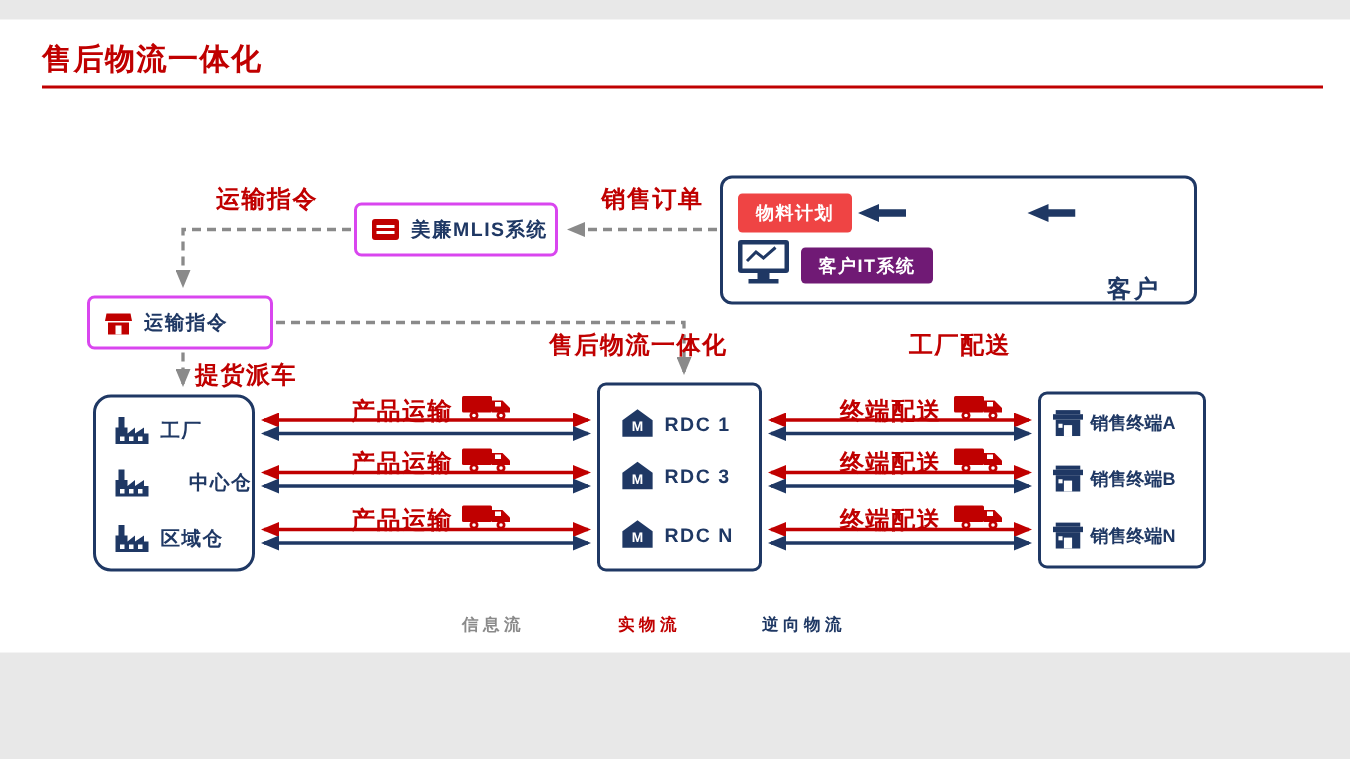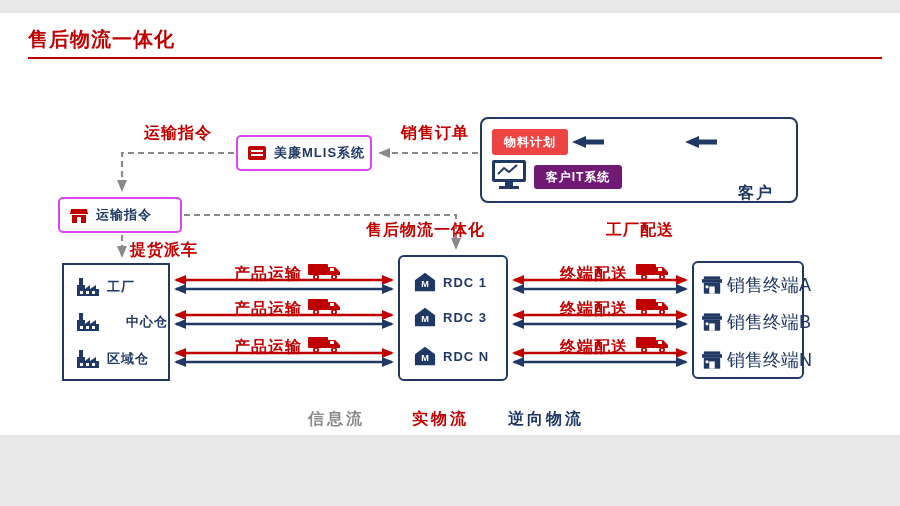--- a/index.html
+++ b/index.html
@@ -25,24 +25,24 @@
     border-radius:3px; letter-spacing:1px;
   }
   .navy-btn {
     position:absolute; background:#701a75; color:#fff; font-size:12px; font-weight:bold;
     display:flex; align-items:center; justify-content:center; border-radius:3px; letter-spacing:1px;
   }
   .customer-label { position:absolute; color:#1F3864; font-size:16px; font-weight:bold; letter-spacing:2px; }
 
   .icon-box-row { display:flex; align-items:center; gap:7px; position:absolute; }
   .box-label { color:#1F3864; font-size:13px; font-weight:bold; letter-spacing:1px; white-space:nowrap; }
-  .box-label-sm { color:#1F3864; font-size:18px; font-weight:normal; white-space:nowrap; }
+  .box-label-sm { color:#1F3864; font-size:12px; font-weight:bold; white-space:nowrap; }
 
   .flow-label { position:absolute; color:#C00000; font-size:16px; font-weight:bold; letter-spacing:1px; white-space:nowrap; }
-  .legend-label { position:absolute; font-size:16px; font-weight:bold; letter-spacing:3px; white-space:nowrap;text-align:center; }
+  .legend-label { position:absolute; font-size:11px; font-weight:bold; letter-spacing:3px; white-space:nowrap;text-align:center; }
 
   .mlis-inner, .platform-inner { display:flex; align-items:center; gap:7px; height:100%; padding-left:9px; box-sizing:border-box; }
   .connector-layer { position:absolute; left:0; top:0; }
   .block-arrow { position:absolute; top:16px; width:34px; height:14px; }
 </style>
 </head>
 <body>
 
 <div class="slide">
 
@@ -122,21 +122,21 @@
     <div class="platform-inner">
       <svg width="20" height="18" viewBox="0 0 20 18">
         <polygon points="2,3 18,3 19,8 1,8" fill="#C00000"></polygon>
         <rect x="3" y="9" width="14" height="8" fill="#C00000"></rect>
         <rect x="8" y="11" width="4" height="6" fill="#ffffff"></rect>
       </svg>
       <span class="box-label">运输指令</span>
     </div>
   </div>
 
-  <div class="node-box navy-border" style="left:62px; top:250px; width:108px; height:118px; border-radius:0;">
+  <div class="node-box navy-border" style="left:62px; top:250px; width:108px; height:118px; border-radius:12px;">
     <div class="icon-box-row" style="left:12px; top:12px;">
       <svg width="24" height="20" viewBox="0 0 24 20">
         <rect x="3" y="1" width="4" height="8" fill="#1F3864"></rect>
         <polygon points="1,19 1,8 9,8 9,12 14,8 14,12 20,8 20,12 23,12 23,19" fill="#1F3864"></polygon>
         <rect x="4" y="14" width="3" height="3" fill="#ffffff"></rect>
         <rect x="10" y="14" width="3" height="3" fill="#ffffff"></rect>
         <rect x="16" y="14" width="3" height="3" fill="#ffffff"></rect>
       </svg>
       <span class="box-label">工厂</span>
     </div>

